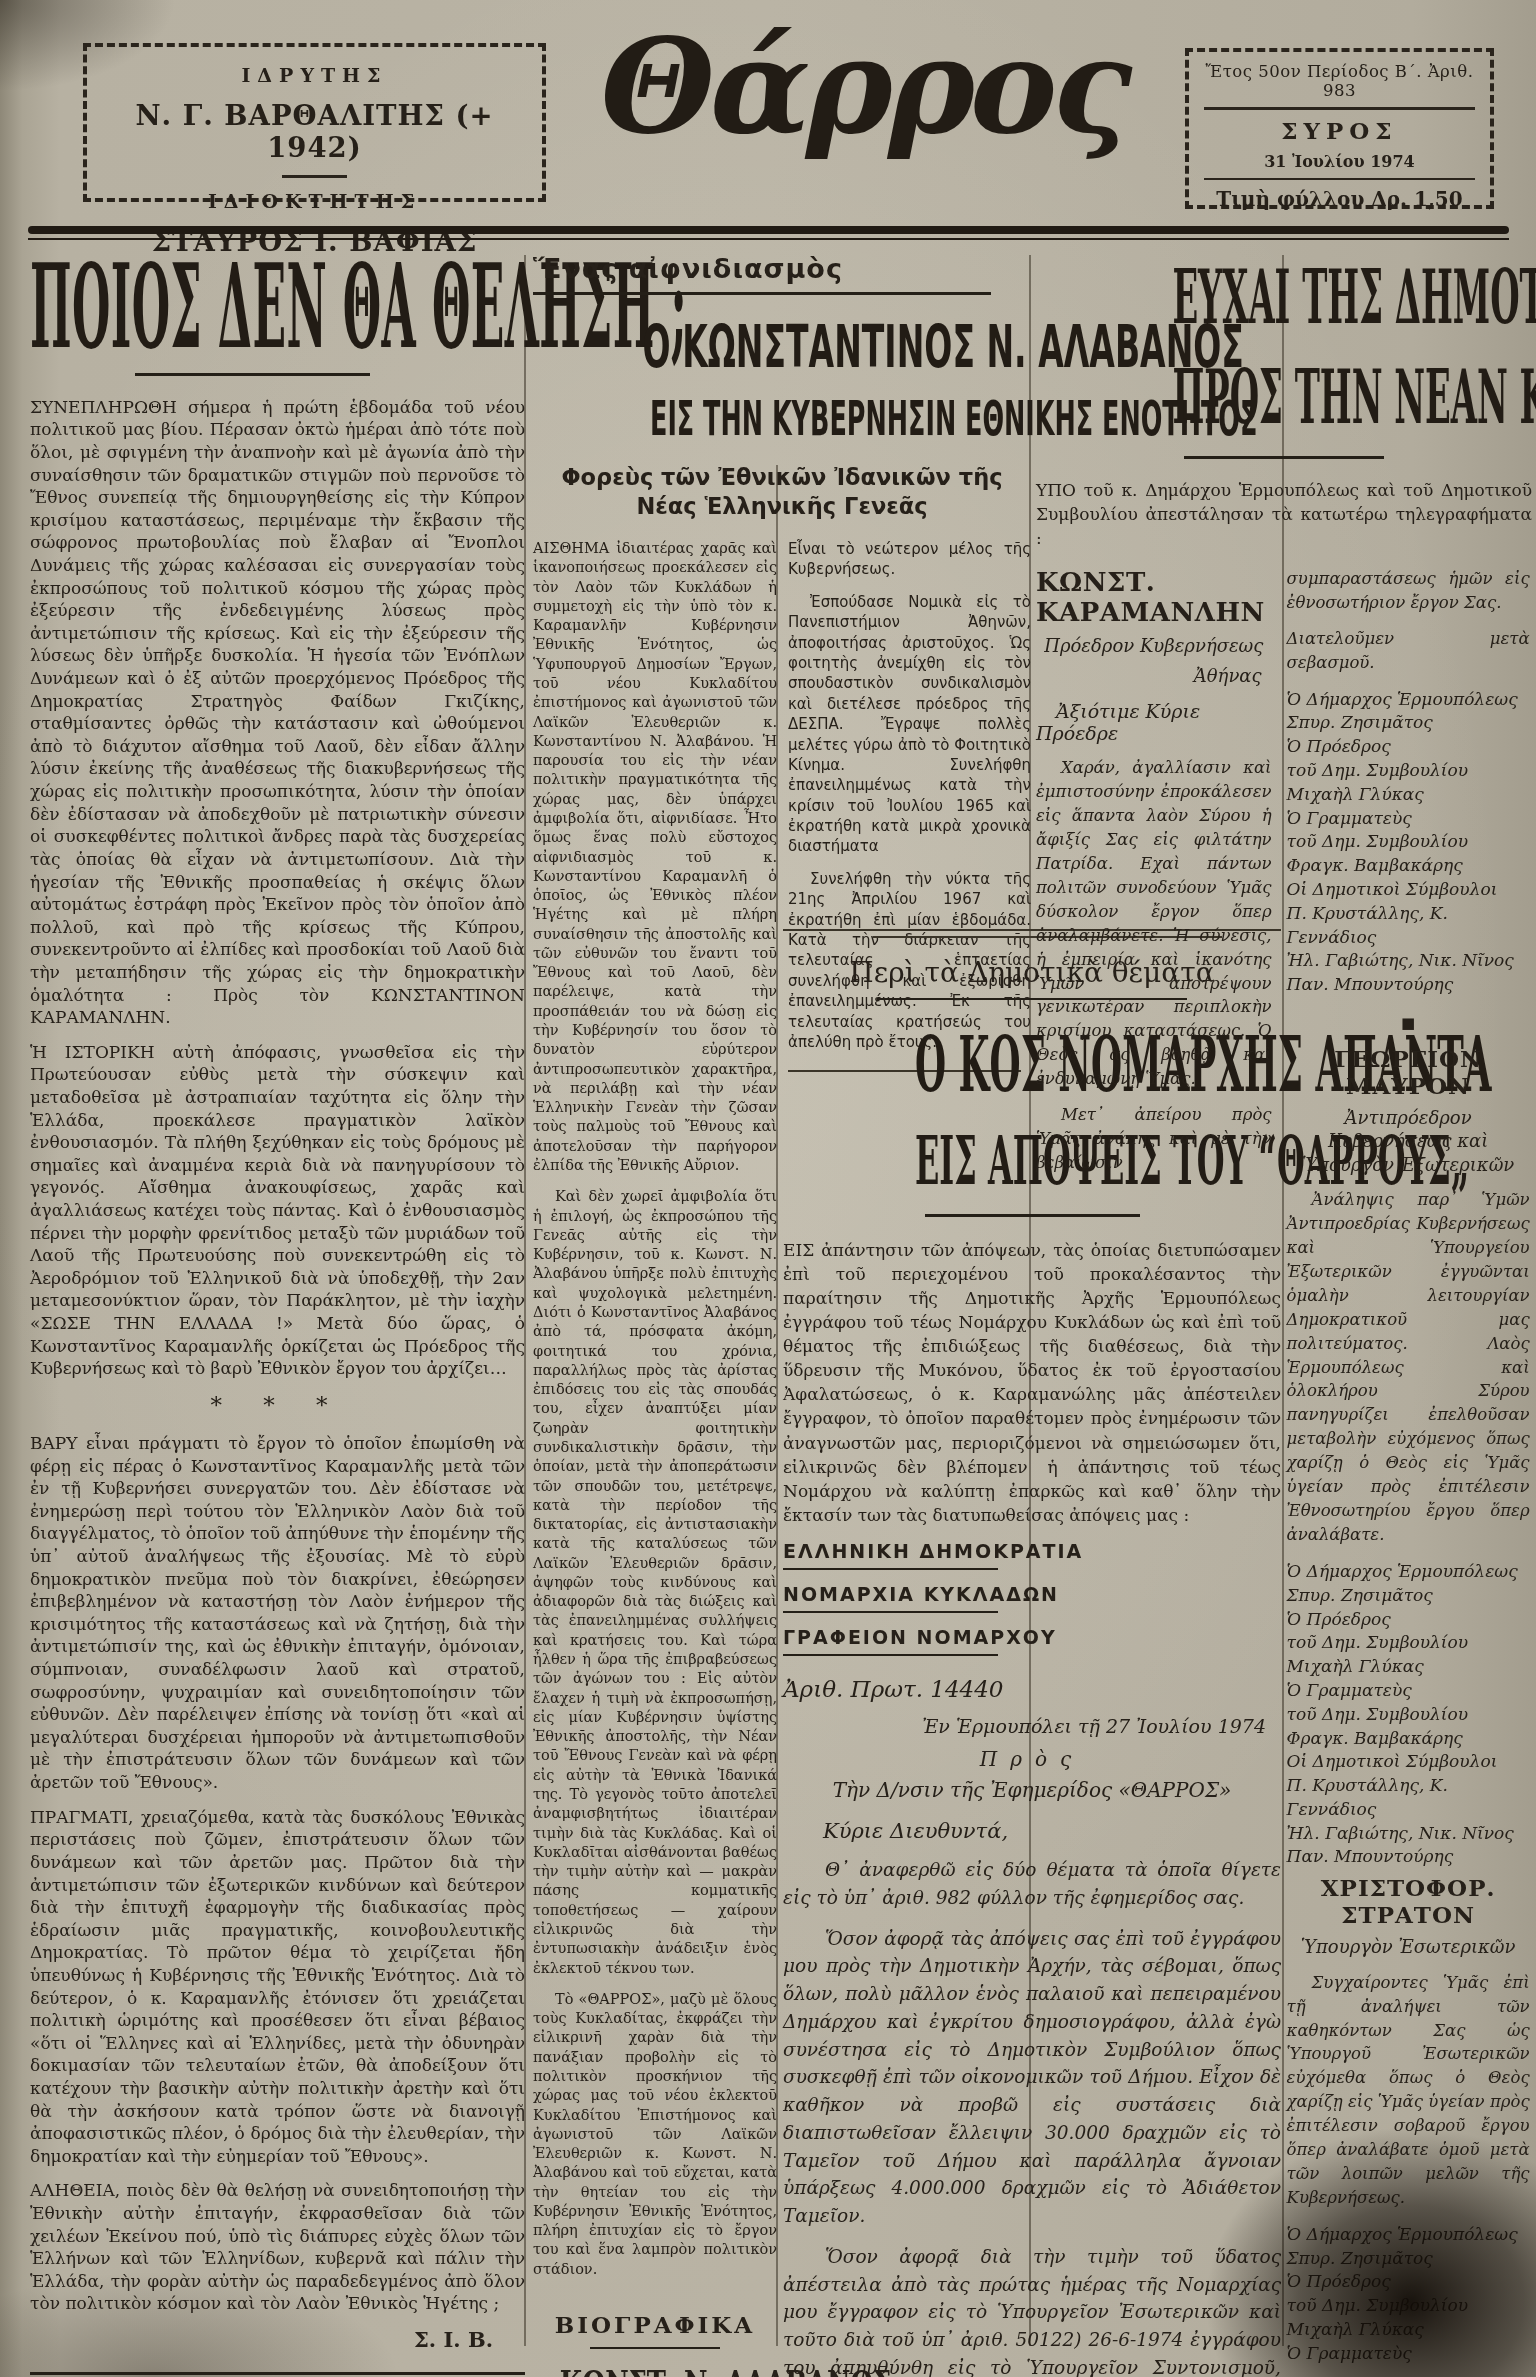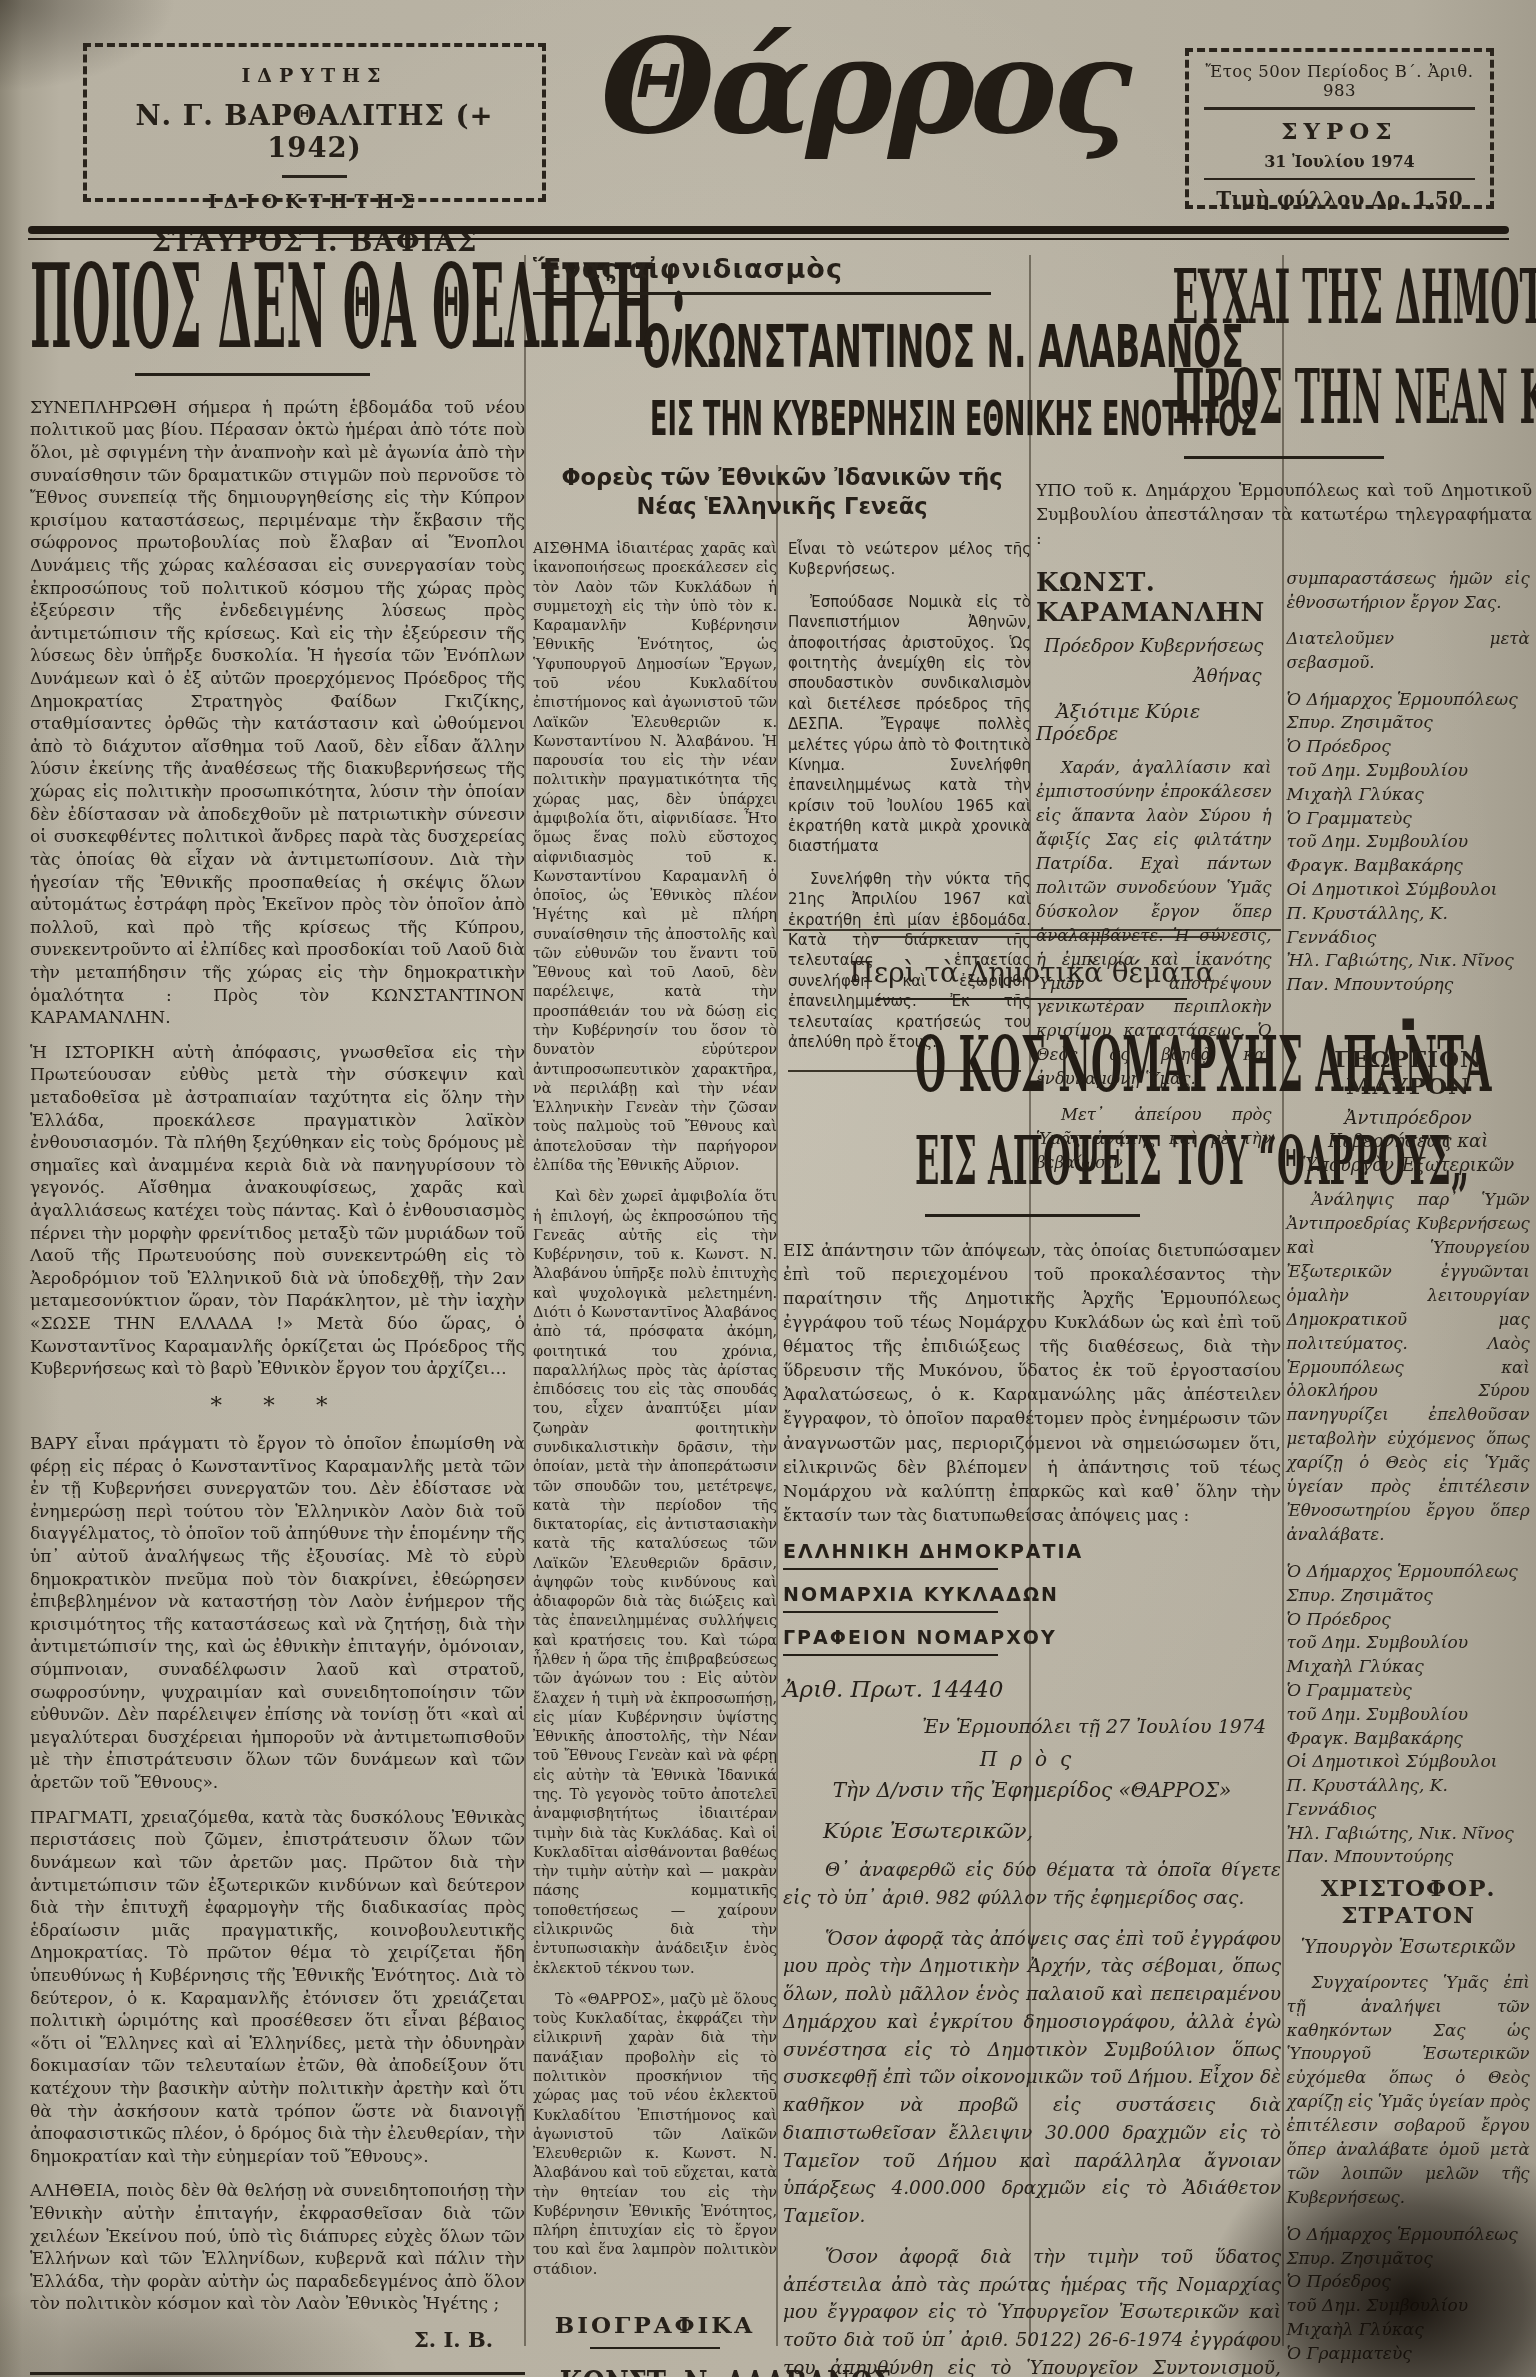--- a/index.html
+++ b/index.html
@@ -209,21 +209,21 @@
     <div class="lh-line">ΕΛΛΗΝΙΚΗ ΔΗΜΟΚΡΑΤΙΑ</div>
     <div class="lh-r"></div>
     <div class="lh-line">ΝΟΜΑΡΧΙΑ ΚΥΚΛΑΔΩΝ</div>
     <div class="lh-r"></div>
     <div class="lh-line">ΓΡΑΦΕΙΟΝ ΝΟΜΑΡΧΟΥ</div>
     <div class="lh-r"></div>
     <div class="proto">Ἀριθ. Πρωτ. 14440</div>
     <div class="dateline">Ἐν Ἑρμουπόλει τῇ 27 Ἰουλίου 1974</div>
     <div class="pros">Πρὸς</div>
     <div class="toline">Τὴν Δ/νσιν τῆς Ἐφημερίδος «ΘΑΡΡΟΣ»</div>
-    <div class="salut">Κύριε Ἐσωτερικῶν,</div>
+    <div class="salut">Κύριε Διευθυντά,</div>
     <p class="lp">Θ᾽ ἀναφερθῶ εἰς δύο θέματα τὰ ὁποῖα θίγετε εἰς τὸ ὑπ᾽ ἀριθ. 982 φύλλον τῆς ἐφημερίδος σας.</p>
     <p class="lp">Ὅσον ἀφορᾷ τὰς ἀπόψεις σας ἐπὶ τοῦ ἐγγράφου μου πρὸς τὴν Δημοτικὴν Ἀρχήν, τὰς σέβομαι, ὅπως ὅλων, πολὺ μᾶλλον ἑνὸς παλαιοῦ καὶ πεπειραμένου Δημάρχου καὶ ἐγκρίτου δημοσιογράφου, ἀλλὰ ἐγὼ συνέστησα εἰς τὸ Δημοτικὸν Συμβούλιον ὅπως συσκεφθῇ ἐπὶ τῶν οἰκονομικῶν τοῦ Δήμου. Εἶχον δὲ καθῆκον νὰ προβῶ εἰς συστάσεις διὰ διαπιστωθεῖσαν ἔλλειψιν 30.000 δραχμῶν εἰς τὸ Ταμεῖον τοῦ Δήμου καὶ παράλληλα ἄγνοιαν ὑπάρξεως 4.000.000 δραχμῶν εἰς τὸ Ἀδιάθετον Ταμεῖον.</p>
     <p class="lp">Ὅσον ἀφορᾷ διὰ τὴν τιμὴν τοῦ ὕδατος ἀπέστειλα ἀπὸ τὰς πρώτας ἡμέρας τῆς Νομαρχίας μου ἔγγραφον εἰς τὸ Ὑπουργεῖον Ἐσωτερικῶν καὶ τοῦτο διὰ τοῦ ὑπ᾽ ἀριθ. 50122) 26-6-1974 ἐγγράφου του ἀπηυθύνθη εἰς τὸ Ὑπουργεῖον Συντονισμοῦ, αἰτούμενον οἰκονομικὴν ἐνίσχυσιν τοῦ Δήμου. Δὲν διεξήχθη εἰσέτι σύσκεψις. Ἀσφαλῶς μία μετάβασις εἰς Ἀθήνας τοῦ κ. Δημάρχου τότε θὰ ἐνίσχυε τὴν προσπάθειάν μου.</p>
 
   </div>
 
   <div class="eu">
     <div class="euh cx ink">ΕΥΧΑΙ ΤΗΣ ΔΗΜΟΤΙΚΗΣ ΑΡΧΗΣ</div>
     <div class="euh cx ink euh2">ΠΡΟΣ ΤΗΝ ΝΕΑΝ ΚΥΒΕΡΝΗΣΙΝ</div>
     <div class="eu-rule"></div>

